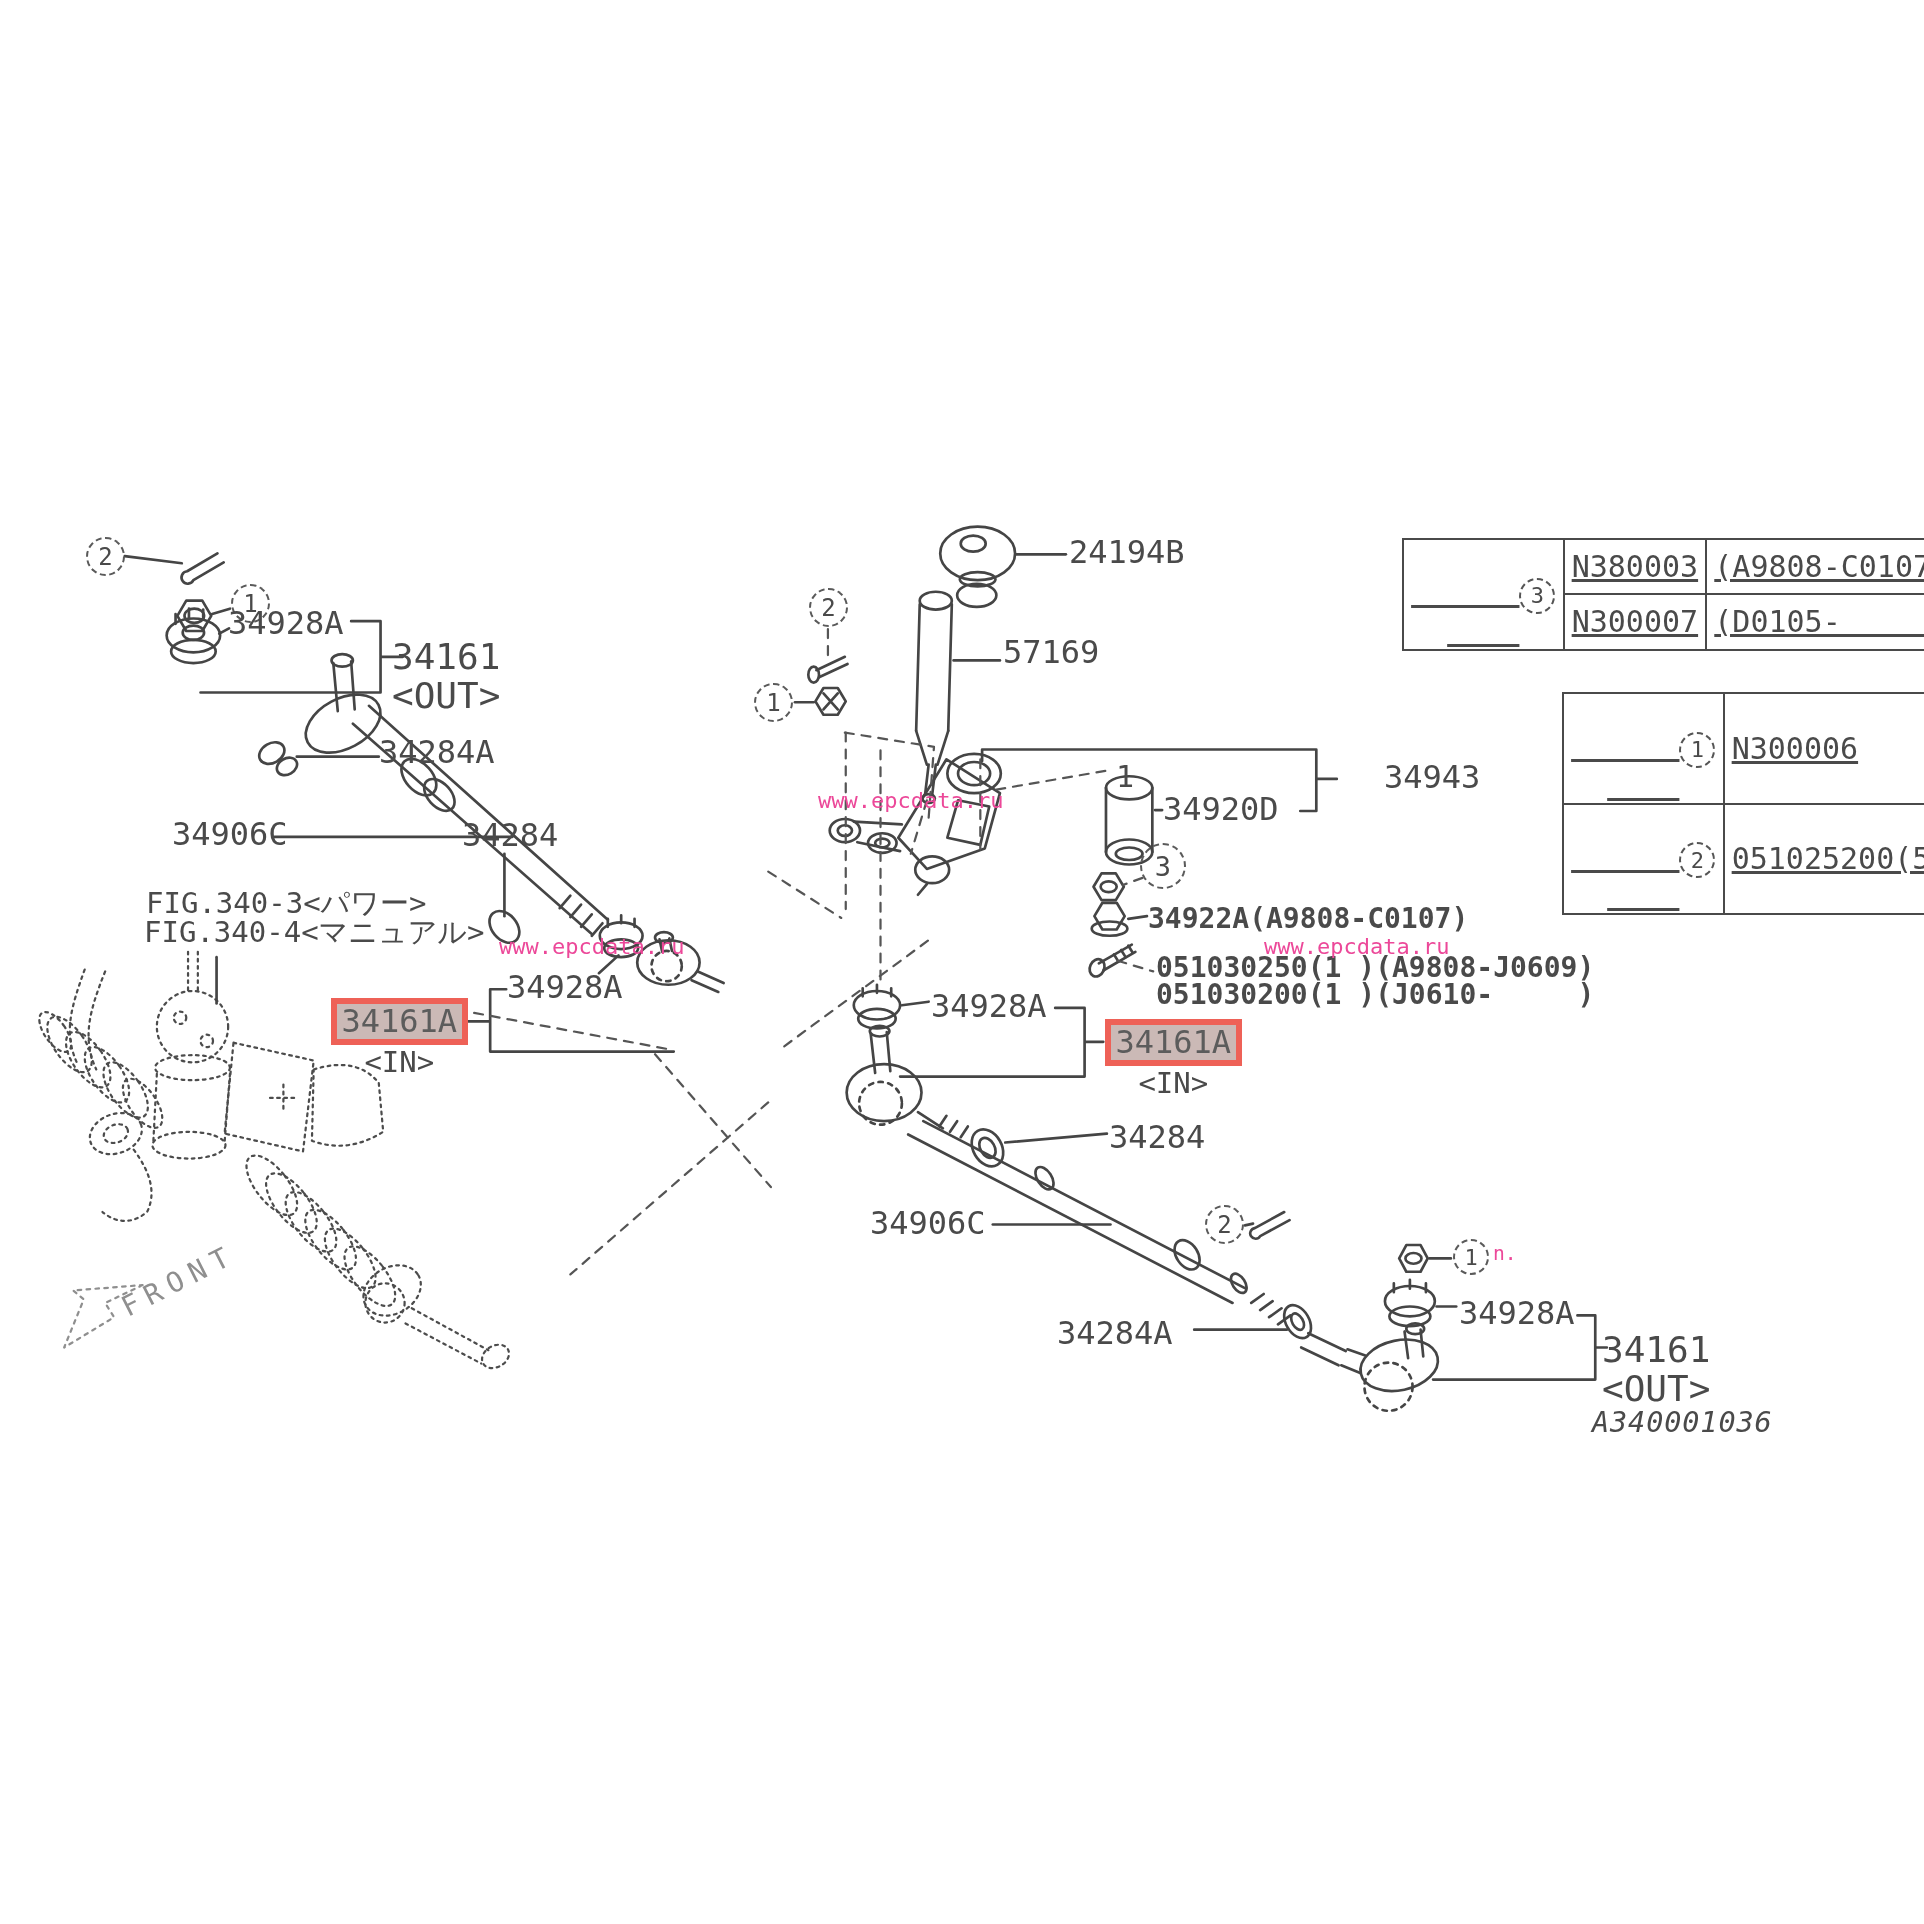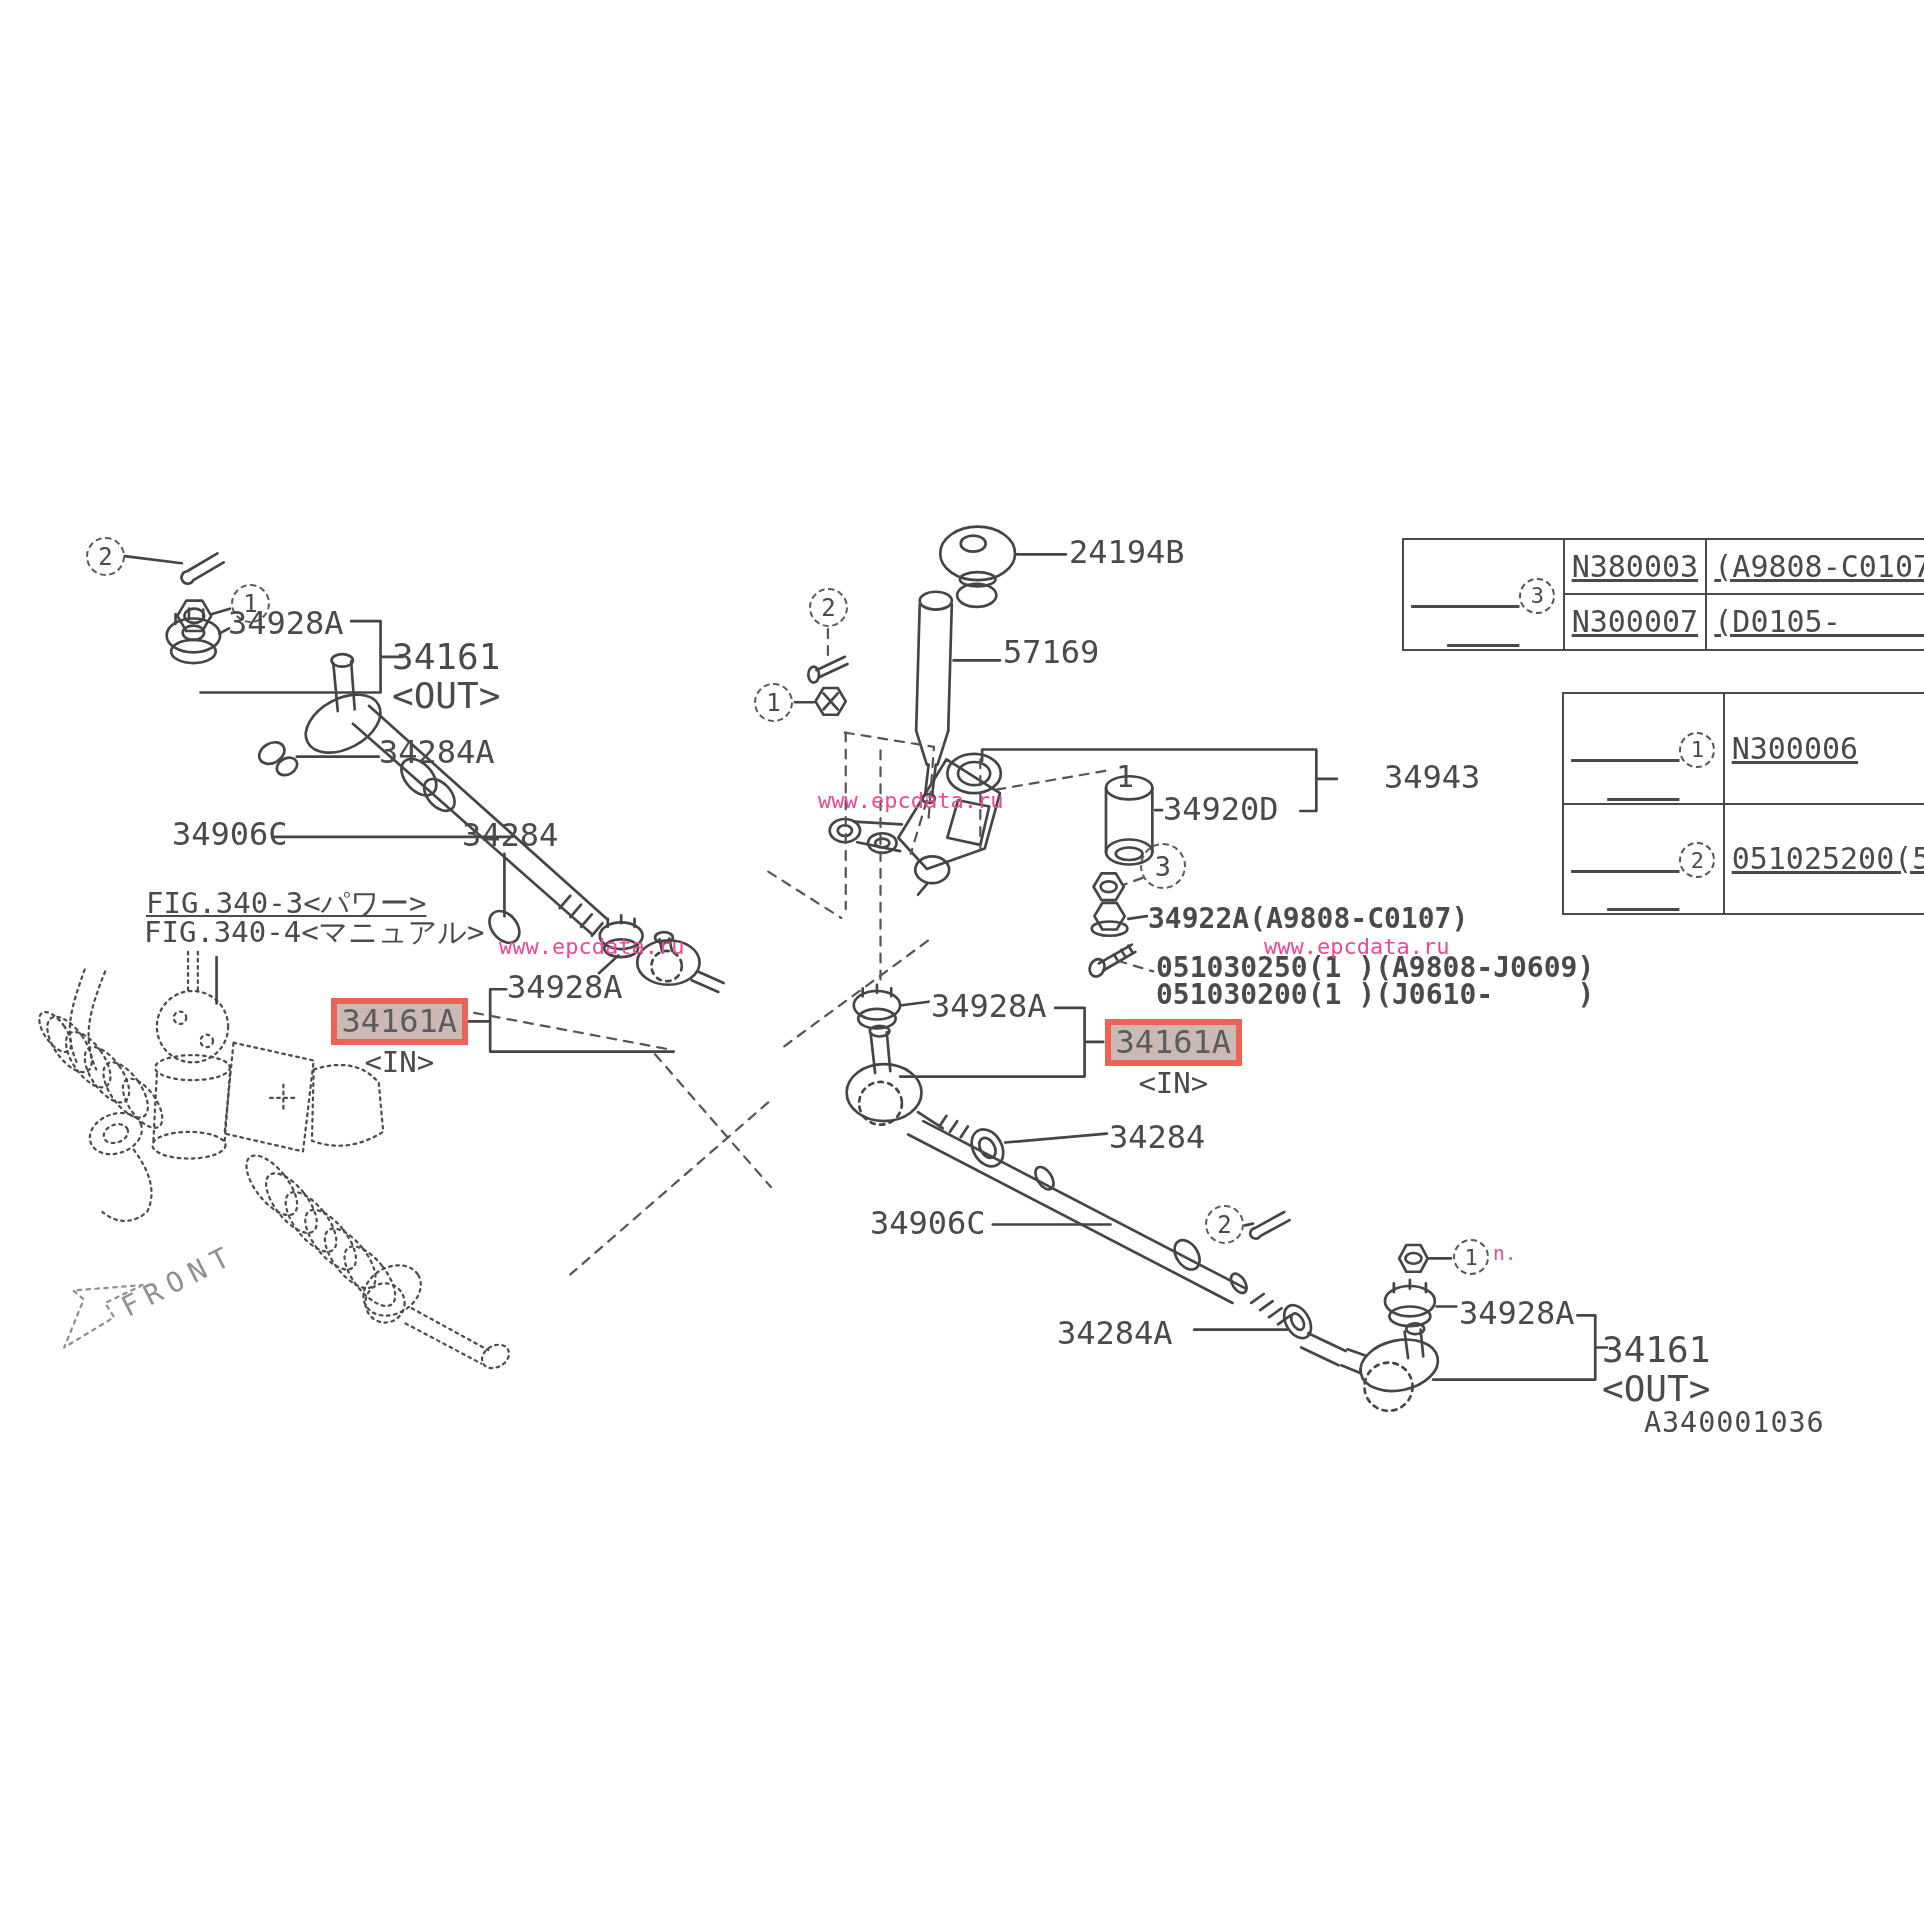--- a/index.html
+++ b/index.html
@@ -254,21 +254,21 @@
 
 <div class="lbl" style="left:228px;top:607px;">34928A</div>
 <div class="assy" style="left:392px;top:638px;width:100px;">
   <span class="ln">34161</span>
   <span class="ln">&lt;OUT&gt;</span>
 </div>
 <div class="lbl" style="left:379px;top:736px;">34284A</div>
 <div class="lbl" style="left:172px;top:818px;">34906C</div>
 <div class="lbl" style="left:462px;top:819px;">34284</div>
 
-<div class="fig" style="left:146px;top:889px;text-decoration:underline;">FIG.340-3&lt;パワー&gt;</div>
+<div class="fig" style="left:146px;top:889px;">FIG.340-3&lt;パワー&gt;</div>
 <div class="fig" style="left:144px;top:918px;">FIG.340-4&lt;マニュアル&gt;</div>
 
 <div class="lbl" style="left:507px;top:971px;">34928A</div>
 <div class="hlwrap" style="left:331px;top:998px;">
   <span class="hl">34161A</span>
   <div class="hlsub">&lt;IN&gt;</div>
 </div>
 
 <div class="lbl" style="left:1069px;top:536px;">24194B</div>
 <div class="lbl" style="left:1003px;top:636px;">57169</div>
@@ -286,21 +286,21 @@
 </div>
 <div class="lbl" style="left:1109px;top:1121px;">34284</div>
 <div class="lbl" style="left:870px;top:1207px;">34906C</div>
 <div class="lbl" style="left:1057px;top:1317px;">34284A</div>
 <div class="lbl" style="left:1459px;top:1297px;">34928A</div>
 <div class="assy" style="left:1602px;top:1331px;width:105px;">
   <span class="ln">34161</span>
   <span class="ln">&lt;OUT&gt;</span>
 </div>
 
-<div class="lbl code" style="left:1644px;top:1408px;">A340001036</div>
+<div class="lbl code" style="left:1592px;top:1408px;font-style:italic;">A340001036</div>
 
 <div class="front" style="left:116px;top:1294px;">FRONT</div>
 
 <div class="wm" style="left:499px;top:934px;">www.epcdata.ru</div>
 <div class="wm" style="left:1264px;top:934px;">www.epcdata.ru</div>
 <div class="wm" style="left:818px;top:788px;">www.epcdata.ru</div>
 <div class="wm" style="left:1493px;top:1242px;font-size:19.6px;">n.</div>
 
 <table class="tbl" style="left:1402px;top:538px;">
   <tbody>

